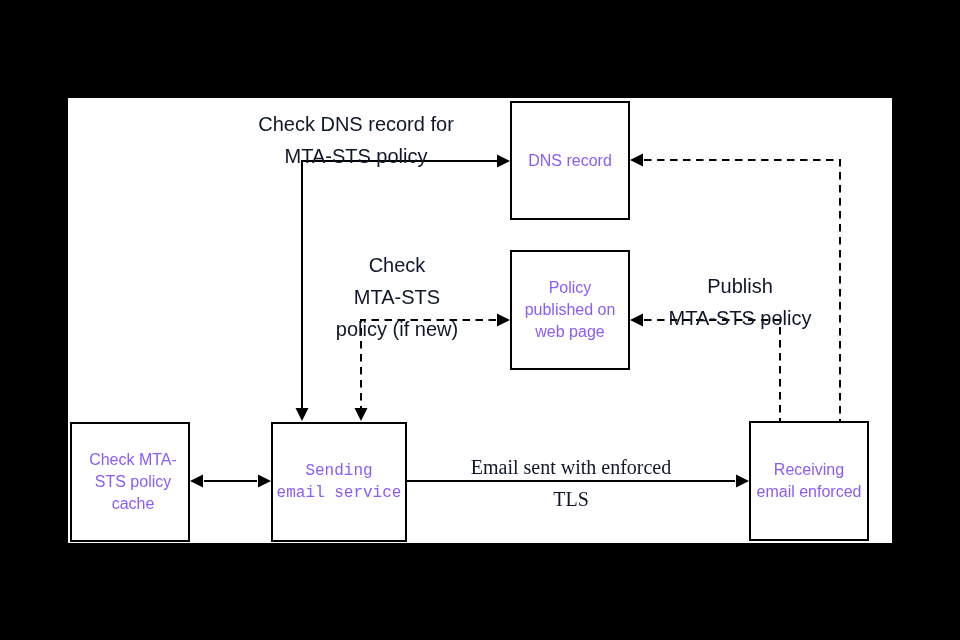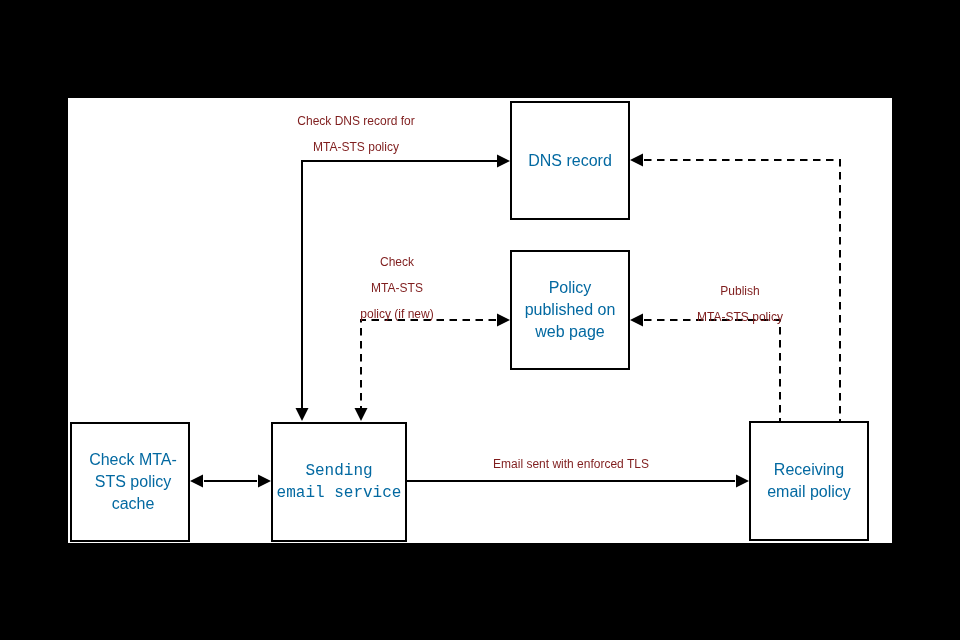--- a/index.html
+++ b/index.html
@@ -41,41 +41,41 @@
     background: #ffffff;
     display: flex;
     align-items: center;
     justify-content: center;
     text-align: center;
   }
   .node-label {
     white-space: pre-line;
     font-size: 16px;
     line-height: 22px;
-    color: #0369a1;
+    color: #8b5cf6;
   }
   .edge-label {
     position: absolute;
     text-align: center;
     white-space: pre-line;
-    font-size: 12px;
-    line-height: 26px;
-    color: #7f1d1d;
+    font-size: 20px;
+    line-height: 32px;
+    color: #0f172a;
   }
   .n-dns       { left: 442px; top: 3px;   height: 119px; }
   .n-policy    { left: 442px; top: 152px; }
   .n-cache     { left: 2px;   top: 324px; padding-left: 6px; }
   .n-sending   { left: 203px; top: 324px; width: 136px; font-family: Liberation Mono, monospace; }
   .n-receiving { left: 681px; top: 323px; }
 
   .l-check-dns      { left: 158px; top: 10px;  width: 260px; }
   .l-publish-dns    { left: 608px; top: 32px;  width: 220px; }
   .l-check-policy   { left: 249px; top: 151px; width: 160px; text-align: center; }
-  .l-publish-policy { left: 572px; top: 180px; width: 200px; }
-  .l-email-tls      { left: 383px; top: 353px; width: 240px; }
+  .l-publish-policy { left: 572px; top: 172px; width: 200px; }
+  .l-email-tls      { left: 383px; top: 353px; width: 240px; font-family: Liberation Serif, serif; }
 
   .line {
     fill: none;
     stroke: #000000;
     stroke-width: 2;
   }
   .dashed { stroke-dasharray: 7.5 5.5; }
   .arrowhead { fill: #000000; stroke: none; }
 </style>
 </head>
@@ -136,21 +136,21 @@
 cache</span>
     </div>
 
     <div class="node n-sending">
       <span class="node-label">Sending
 email service</span>
     </div>
 
     <div class="node n-receiving">
       <span class="node-label">Receiving
-email policy</span>
+email enforced</span>
     </div>
 
     <div class="edge-label l-check-dns">Check DNS record for
 MTA-STS policy</div>
 
 
     <div class="edge-label l-check-policy">Check
 MTA-STS
 policy (if new)</div>
 

